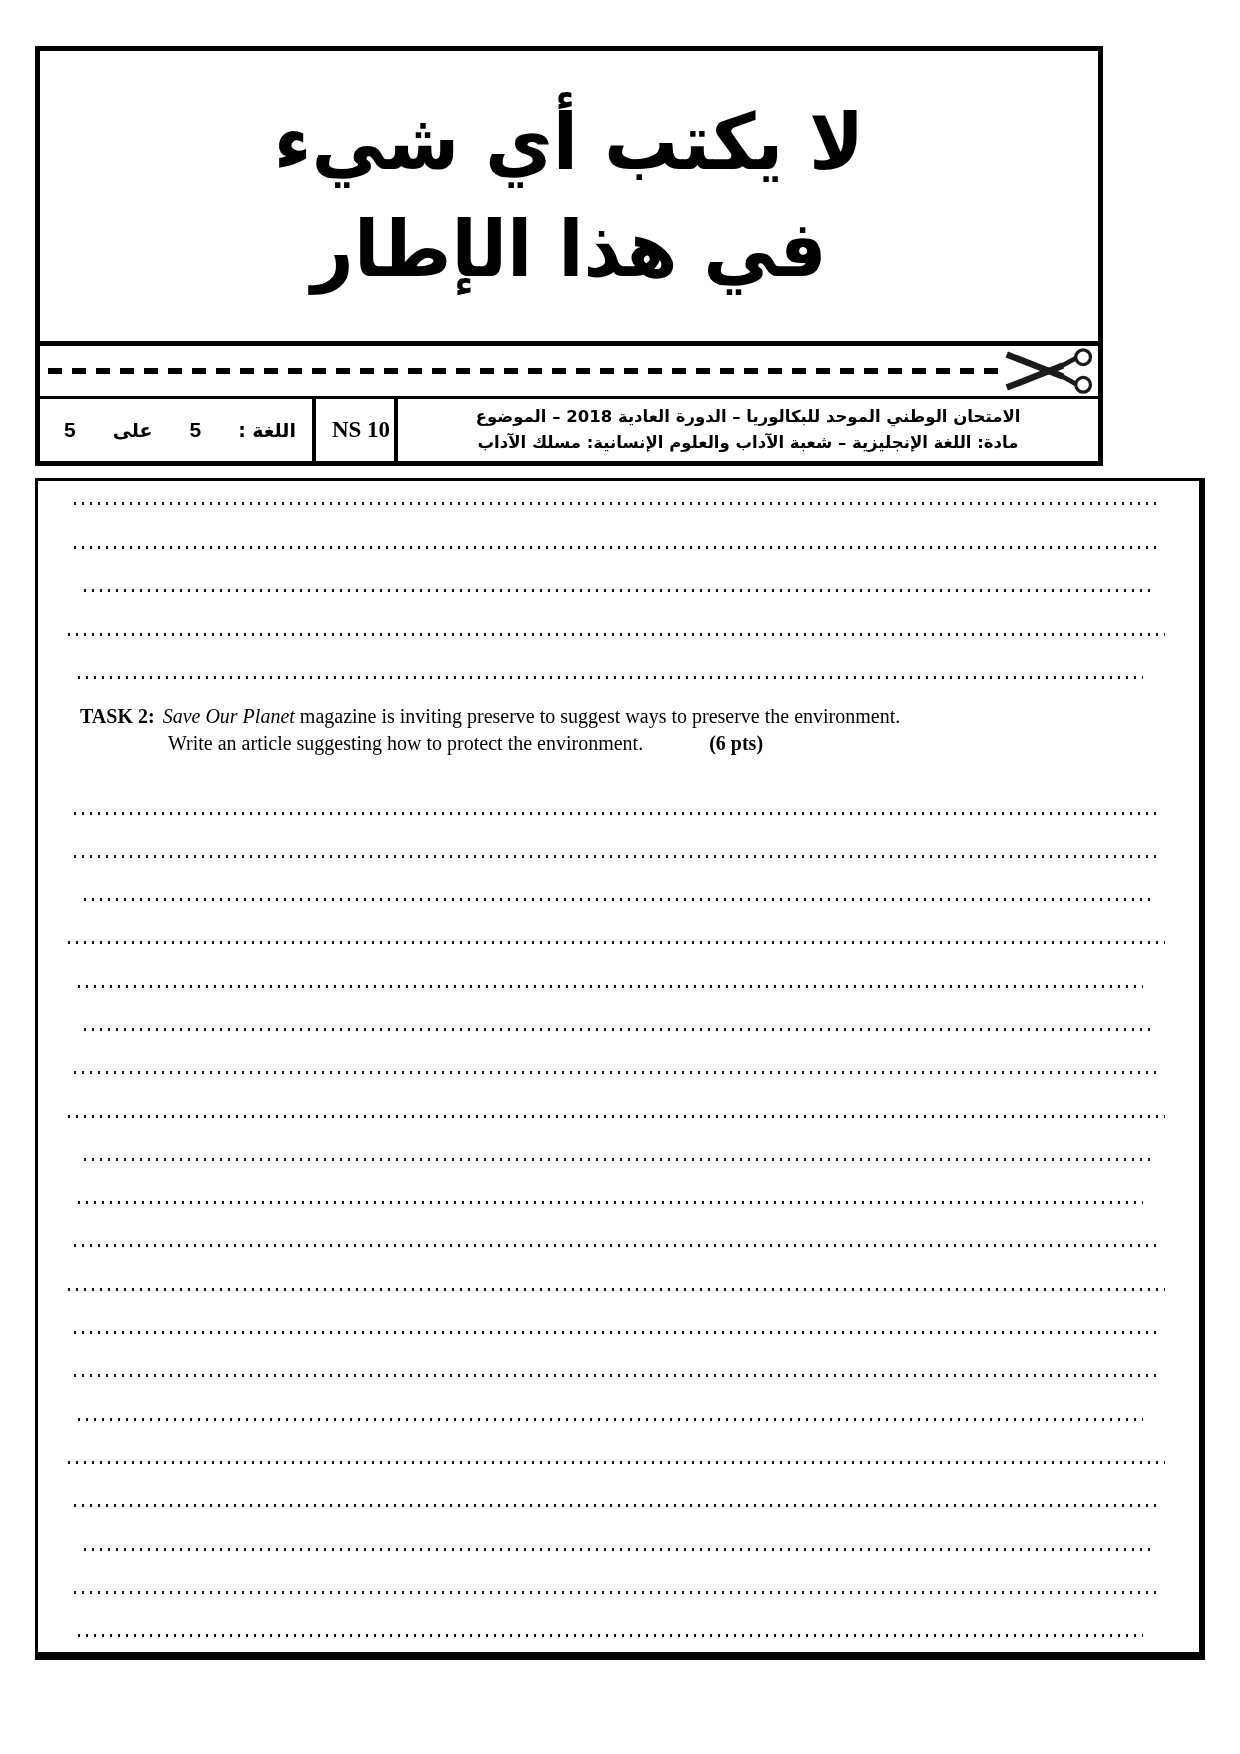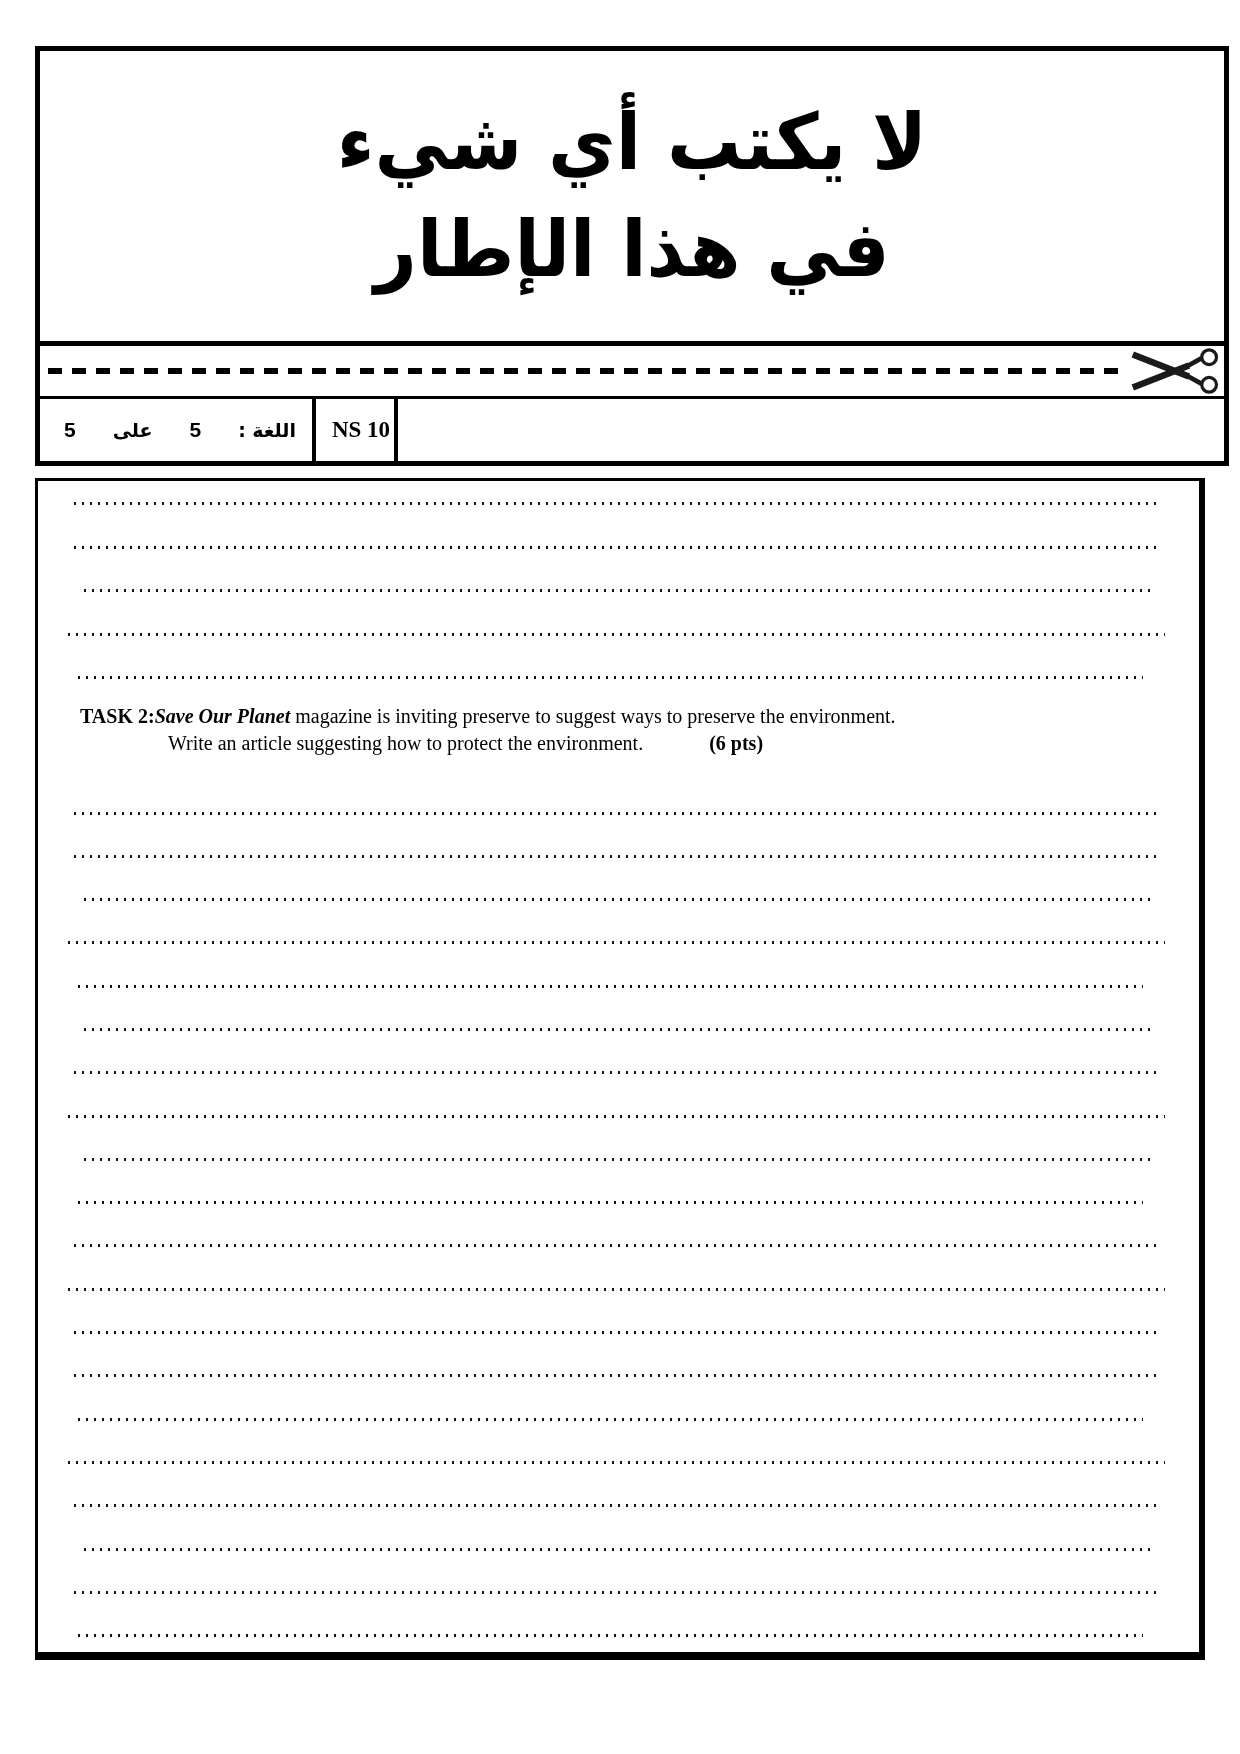--- a/index.html
+++ b/index.html
@@ -8,21 +8,21 @@
     background:#ffffff;
     font-family:"Liberation Serif",serif;
     color:#000;
     position:relative;
     overflow:hidden;
   }
   .sheet{position:absolute;inset:0;}
 
   
   .top-assembly{
-    position:absolute;left:35px;top:46px;width:1194px;
+    position:absolute;left:35px;top:46px;width:1068px;
     border:5px solid #000;box-sizing:border-box;background:#fff;
   }
   .no-write-box{
     height:290px;border-bottom:5px solid #000;
     display:flex;flex-direction:column;justify-content:center;align-items:center;
   }
   .calligraphy{
     direction:rtl;
     font-family:"DejaVu Sans",sans-serif;
     font-weight:bold;
@@ -87,21 +87,21 @@
   .line-row:nth-child(4n)::after{left:30px;right:34px;}
   .line-row:nth-child(5n)::after{left:40px;right:56px;}
   .lines-top{padding-top:2px;}
   .lines-bottom{margin-top:36px;}
 
   .task2{
     padding:2px 28px 0 42px;
     font-size:20px;line-height:27px;
   }
   .task2 .task-label{font-weight:bold;}
-  .task2 .magazine{font-style:italic;font-weight:bold;}
+  .task2 .magazine{font-style:italic;margin-left:8px;}
   .task2 .task-rest{margin-left:5px;}
   .task2 .task-line2{display:block;margin-left:88px;}
   .task2 .pts{font-weight:bold;margin-left:66px;}
 </style>
 </head>
 <body>
 
 <div class="sheet">
 
   <div class="top-assembly">
@@ -124,20 +124,24 @@
     </div>
 
     <div class="header-row">
       <div class="page-cell">
         <span class="ar">اللغة :</span>
         <span class="num">5</span>
         <span class="ar">على</span>
         <span class="num">5</span>
       </div>
       <div class="ns-cell">NS 10</div>
+      <div class="title-cell">
+        <span>الامتحان الوطني الموحد للبكالوريا – الدورة العادية 2018 – الموضوع</span>
+        <span>مادة: اللغة الإنجليزية – شعبة الآداب والعلوم الإنسانية: مسلك الآداب</span>
+      </div>
     </div>
 
   </div>
 
   <div class="main-box">
 
     <div class="lines-top">
         <div class="line-row"></div>
         <div class="line-row"></div>
         <div class="line-row"></div>

